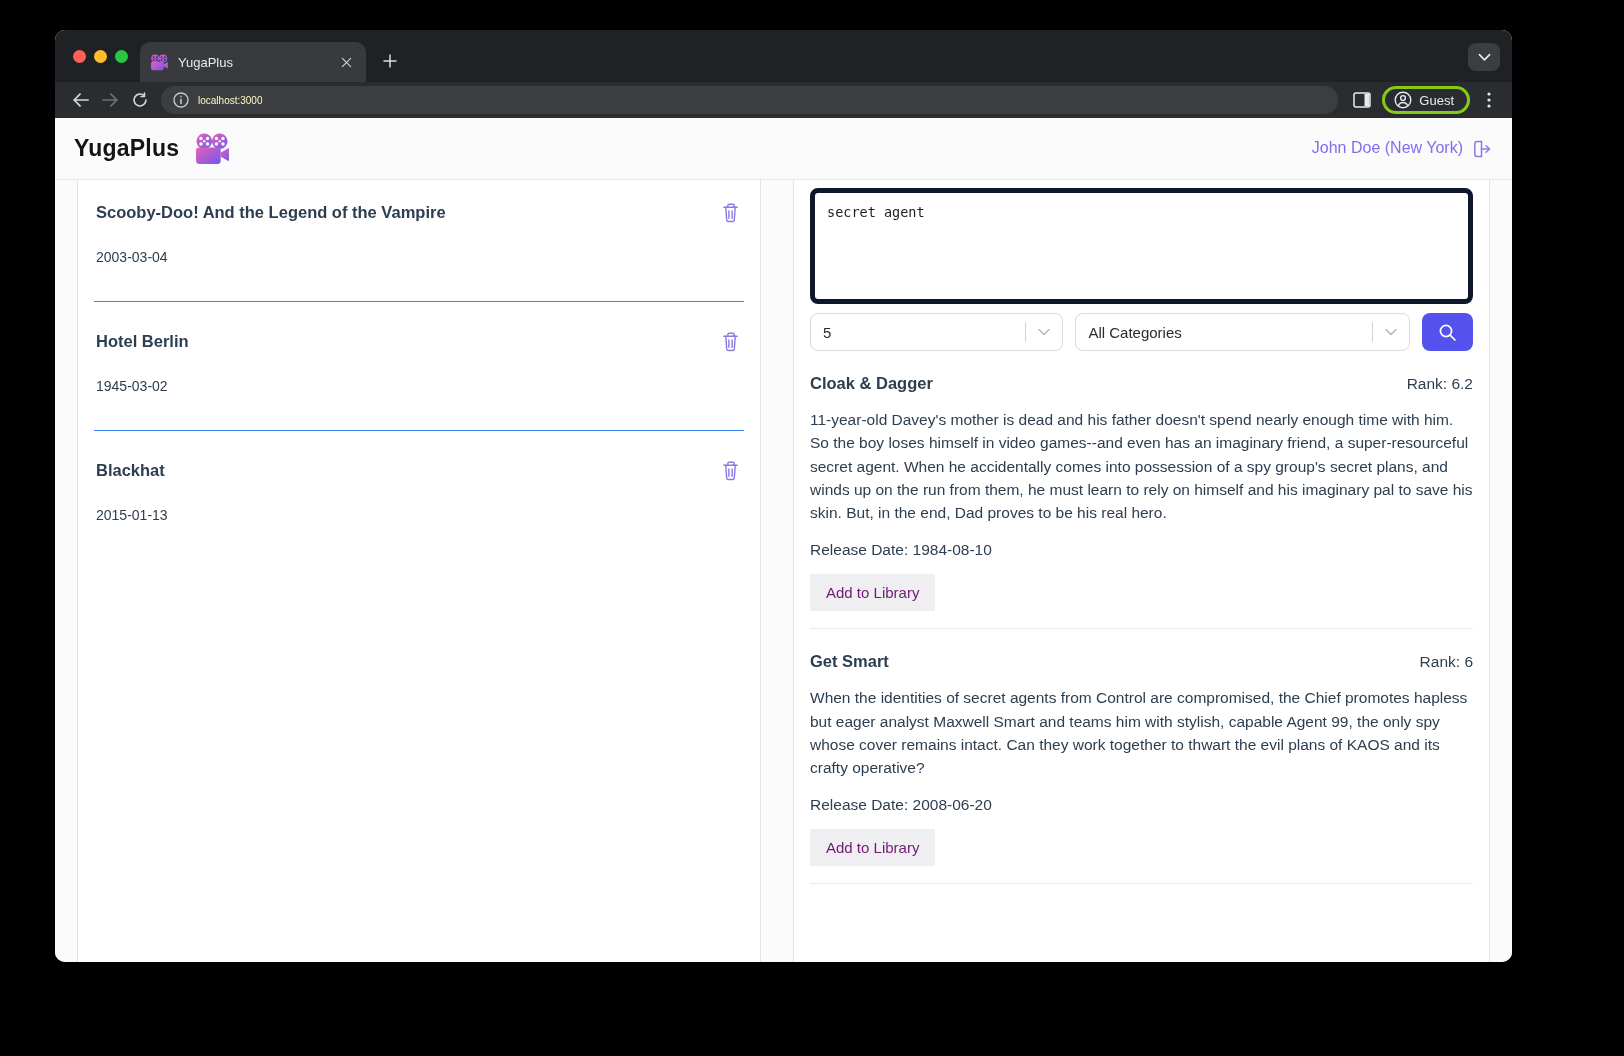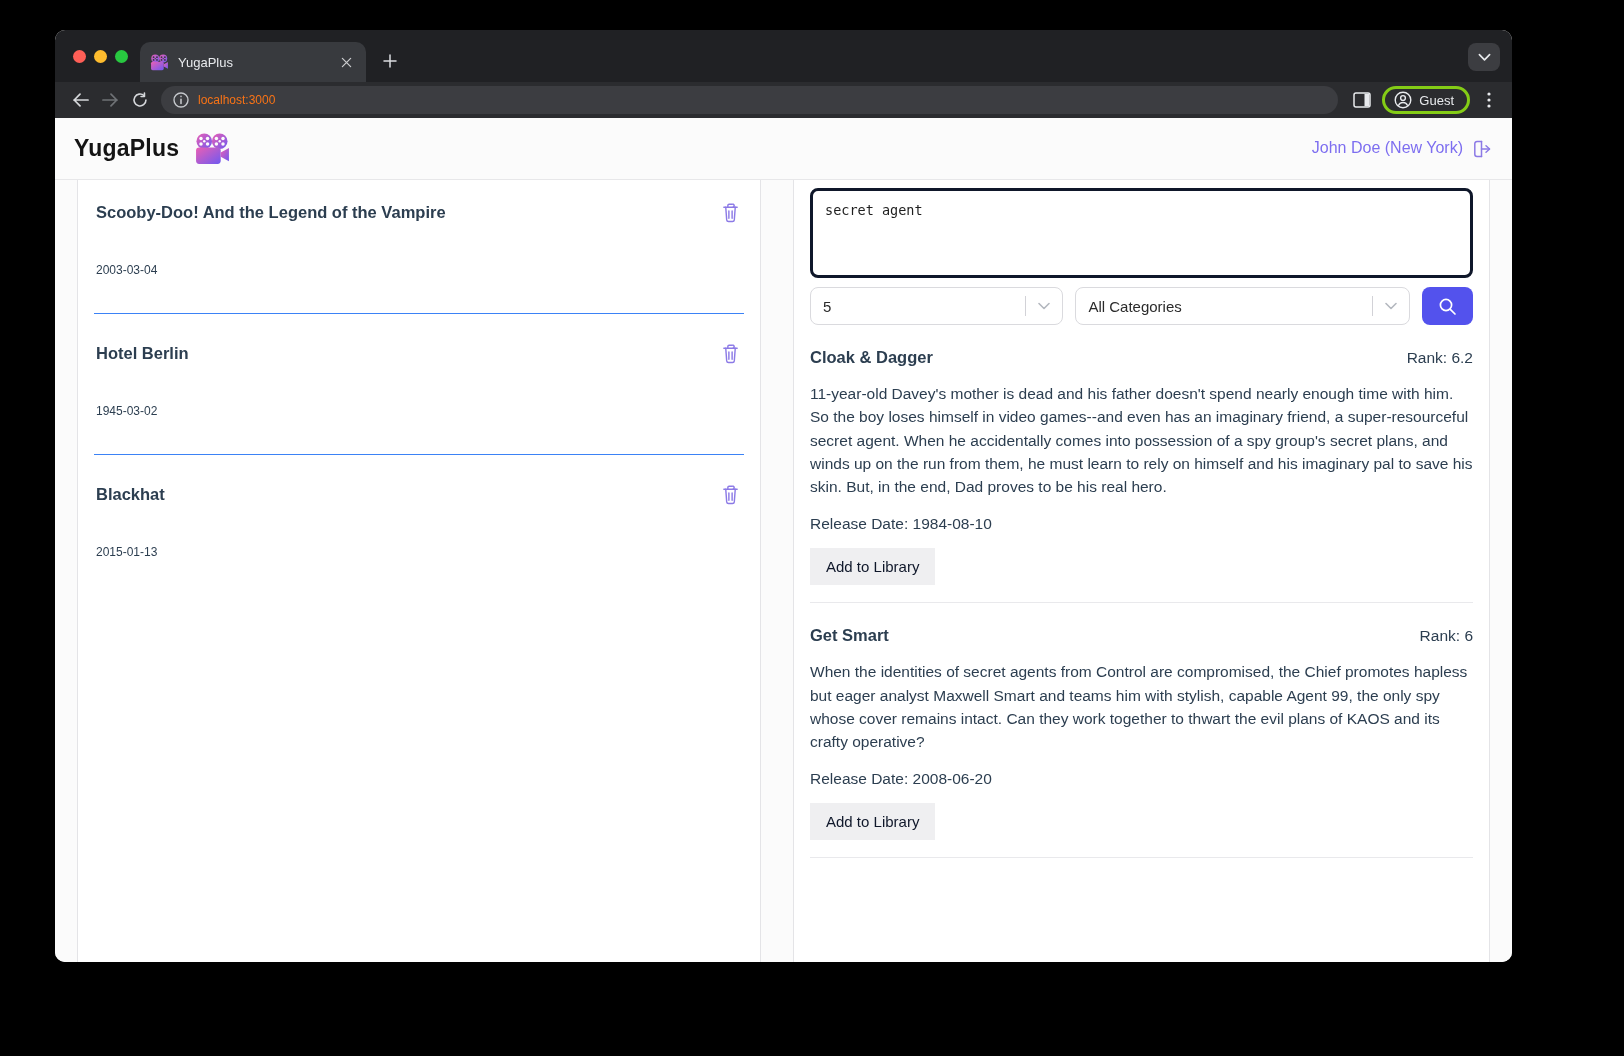--- a/index.html
+++ b/index.html
@@ -30,21 +30,21 @@
   .tab-close{width:20px;height:20px;border-radius:50%}
   .newtab{width:28px;height:28px;margin:0 0 7px 10px;border-radius:50%}
   .tabstrip-menu{position:absolute;right:12px;top:13px;width:32px;height:28px;background:#3c3d41;border-radius:8px}
   
   .toolbar{height:36px;background:#2b2c2f;display:flex;align-items:center;padding:0 10px;flex:none}
   .nav-btn{width:30px;height:28px}
   .addressbar{
     flex:1;height:28px;background:#3c3d41;border-radius:14px;margin:0 10px 0 6px;
     display:flex;align-items:center;padding:0 12px;gap:9px;cursor:text;
   }
-  .addressbar .url{color:#f97316;font-size:12px}
+  .addressbar .url{color:#fef9c3;font-size:10px}
   .side-panel-btn{width:28px;height:28px;margin-right:6px}
   .guest-pill{
     height:28px;border:3px solid #84cc16;border-radius:14px;background:none;
     display:flex;align-items:center;gap:7px;padding:0 13px 0 9px;color:#e8eaed;font-size:13px;cursor:pointer;
   }
   .kebab-btn{width:26px;height:28px;margin-left:6px}
   
   .app{flex:1;background:#fbfbfb;display:flex;flex-direction:column;overflow:hidden}
   .app-header{
     height:62px;flex:none;display:flex;align-items:center;justify-content:space-between;
@@ -62,25 +62,25 @@
   .section-title{
     display:inline-block;margin:4px 0 0;font-size:19px;font-weight:700;color:var(--accent);
     border-bottom:2px solid currentColor;padding-bottom:5px;
   }
   
   .movie-item{padding:27px 2px 36px;border-bottom:1px solid #3b82f6}
   .movie-item:last-child{border-bottom:none}
   .movie-head{display:flex;justify-content:space-between;align-items:center}
   .movie-title{font-size:16.5px;font-weight:700;color:var(--text_dark)}
   .trash-btn{color:var(--icon_purple);width:24px;height:24px}
-  .movie-date{margin-top:39px;font-size:12px;color:var(--text_dark)}
+  .movie-date{margin-top:25px;font-size:14px;color:var(--text_dark)}
   
   .search-box{
-    display:block;width:100%;height:90px;margin-top:15px;resize:none;
-    border:3px solid #0f172a;border-radius:8px;padding:11px 12px;
+    display:block;width:100%;height:116px;margin-top:15px;resize:none;
+    border:5px solid #0f172a;border-radius:8px;padding:11px 12px;
     font-family:"DejaVu Sans Mono",monospace;font-size:13.5px;color:#1e1e1e;background:#fff;outline:none;
   }
   .controls{display:flex;gap:12px;margin-top:9px}
   .select{
     height:38px;border:1px solid #dadade;border-radius:8px;background:#fff;
     display:flex;align-items:center;padding-left:12px;font-size:15px;color:#2b2b2b;cursor:pointer;
   }
   .select .val{flex:1}
   .select .divider{width:1px;height:20px;background:#d2d2d7}
   .select .chev{width:36px;display:flex;align-items:center;justify-content:center;color:#b4b8bf}
@@ -91,21 +91,21 @@
     display:flex;align-items:center;justify-content:center;cursor:pointer;
   }
   .result{padding-top:2px}
   .result-head{display:flex;justify-content:space-between;align-items:baseline;margin-top:21px}
   .result-title{font-size:16.5px;font-weight:700;color:var(--text_dark)}
   .result-rank{font-size:15.5px;color:var(--text_dark)}
   .result-desc{margin:15px 0 0;font-size:15.5px;line-height:1.5;color:var(--text_dark)}
   .result-release{margin-top:17px;font-size:15.5px;color:var(--text_dark)}
   .add-btn{
     margin-top:15px;background:#efeff1;border:none;border-radius:0;
-    padding:10px 16px;font-size:15px;color:#0f172a;cursor:pointer;font-family:inherit;
+    padding:10px 16px;font-size:15px;color:#701a75;cursor:pointer;font-family:inherit;
   }
   .result-sep{border:none;border-top:1px solid #e9e9ec;margin:17px 0 0}
   svg{display:block}
 </style>
 </head>
 <body>
 
 <div class="browser-window">
 
   <div class="tabstrip">

